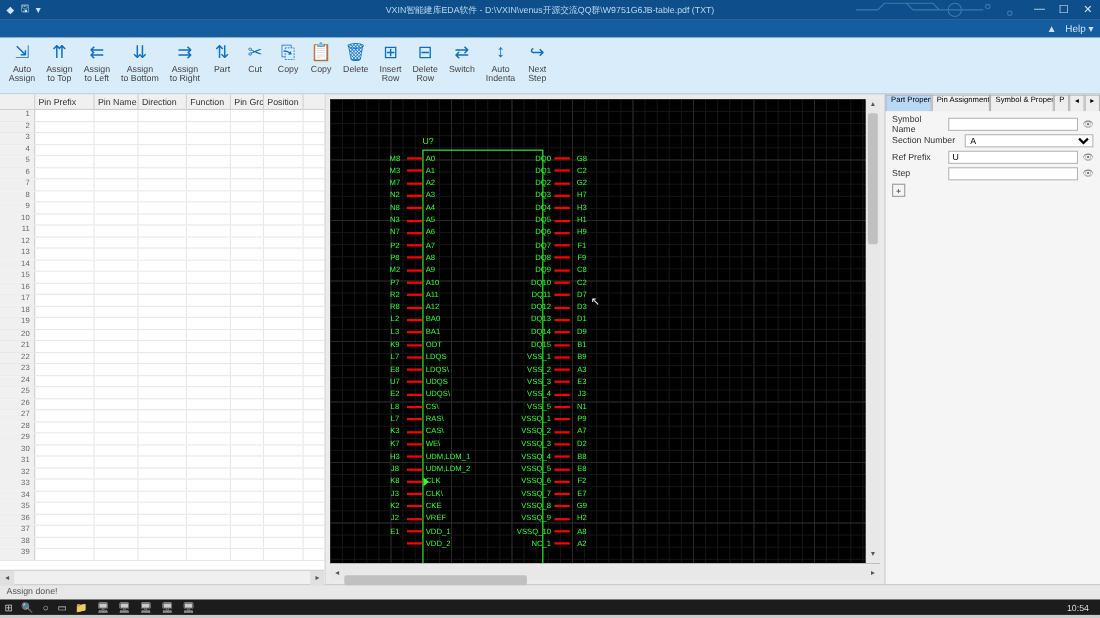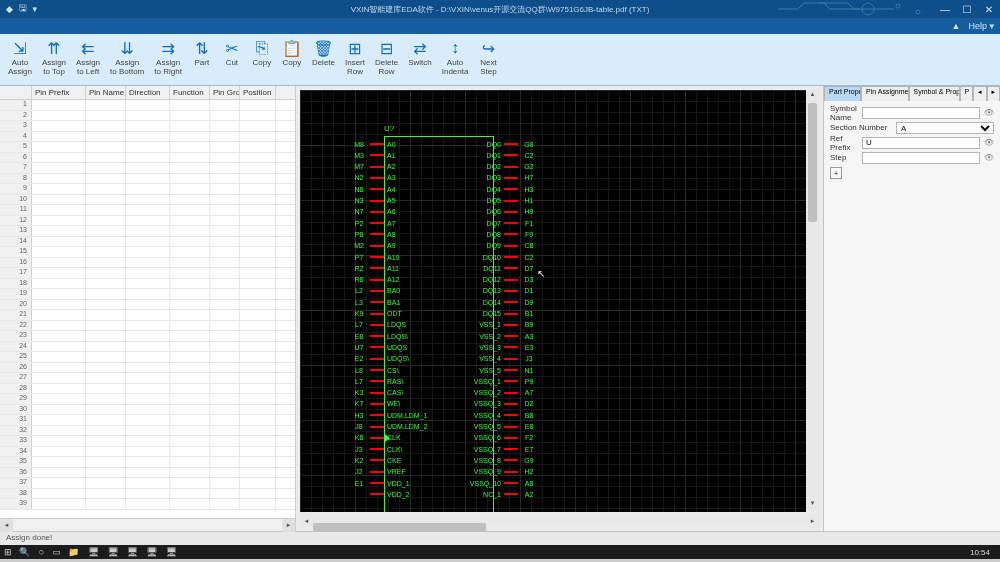--- a/index.html
+++ b/index.html
@@ -69,21 +69,21 @@
 .cv-scroll-h { height:13px; background:#e8e8e8; display:flex; align-items:center; margin-top:2px; }
 .cv-scroll-h .arrow { width:13px; text-align:center; font-size:7px; color:#555; }
 .cv-scroll-h .track { flex:1; background:#e8e8e8; position:relative; }
 .cv-scroll-h .thumb { position:absolute; left:0; width:35%; height:9px; top:2px; background:#c0c0c0; border-radius:2px; }
 .cv-scroll-v { position:absolute; right:0; top:0; bottom:0; width:13px; background:#e8e8e8; display:flex; flex-direction:column; }
 .cv-scroll-v .arrow { height:13px; text-align:center; font-size:7px; color:#555; }
 .cv-scroll-v .track { flex:1; position:relative; }
 .cv-scroll-v .thumb { position:absolute; top:0; height:30%; width:9px; left:2px; background:#c0c0c0; border-radius:2px; }
 
 
-.rpanel { width:177px; background:#f5f5f5; border-left:1px solid #c5c5c5; padding:0; }
+.rpanel { width:196px; background:#f5f5f5; border-left:1px solid #c5c5c5; padding:0; }
 .rtabs { height:15px; display:flex; background:#e8e8e8; font-size:7px; }
 .rtabs .rtab { padding:1px 4px; border:1px solid #b5b5b5; border-bottom:none; background:#eee; cursor:pointer; white-space:nowrap; overflow:hidden; }
 .rtabs .rtab.active { background:#b8d8f5; }
 .rtabs .rtab.sm { width:16px; text-align:center; }
 .rform { padding:4px 6px; font-size:8px; color:#333; }
 .rrow { display:flex; align-items:center; height:15px; gap:4px; }
 .rrow .rlbl { width:62px; }
 .rrow .rinp { flex:1; height:12px; border:1px solid #b5b5b5; background:#fff; padding:0 3px; font-size:8px; }
 .rrow .rsel { flex:1; height:12px; border:1px solid #b5b5b5; background:#fff; font-size:8px; }
 .rrow .eye { width:10px; color:#777; cursor:pointer; }

